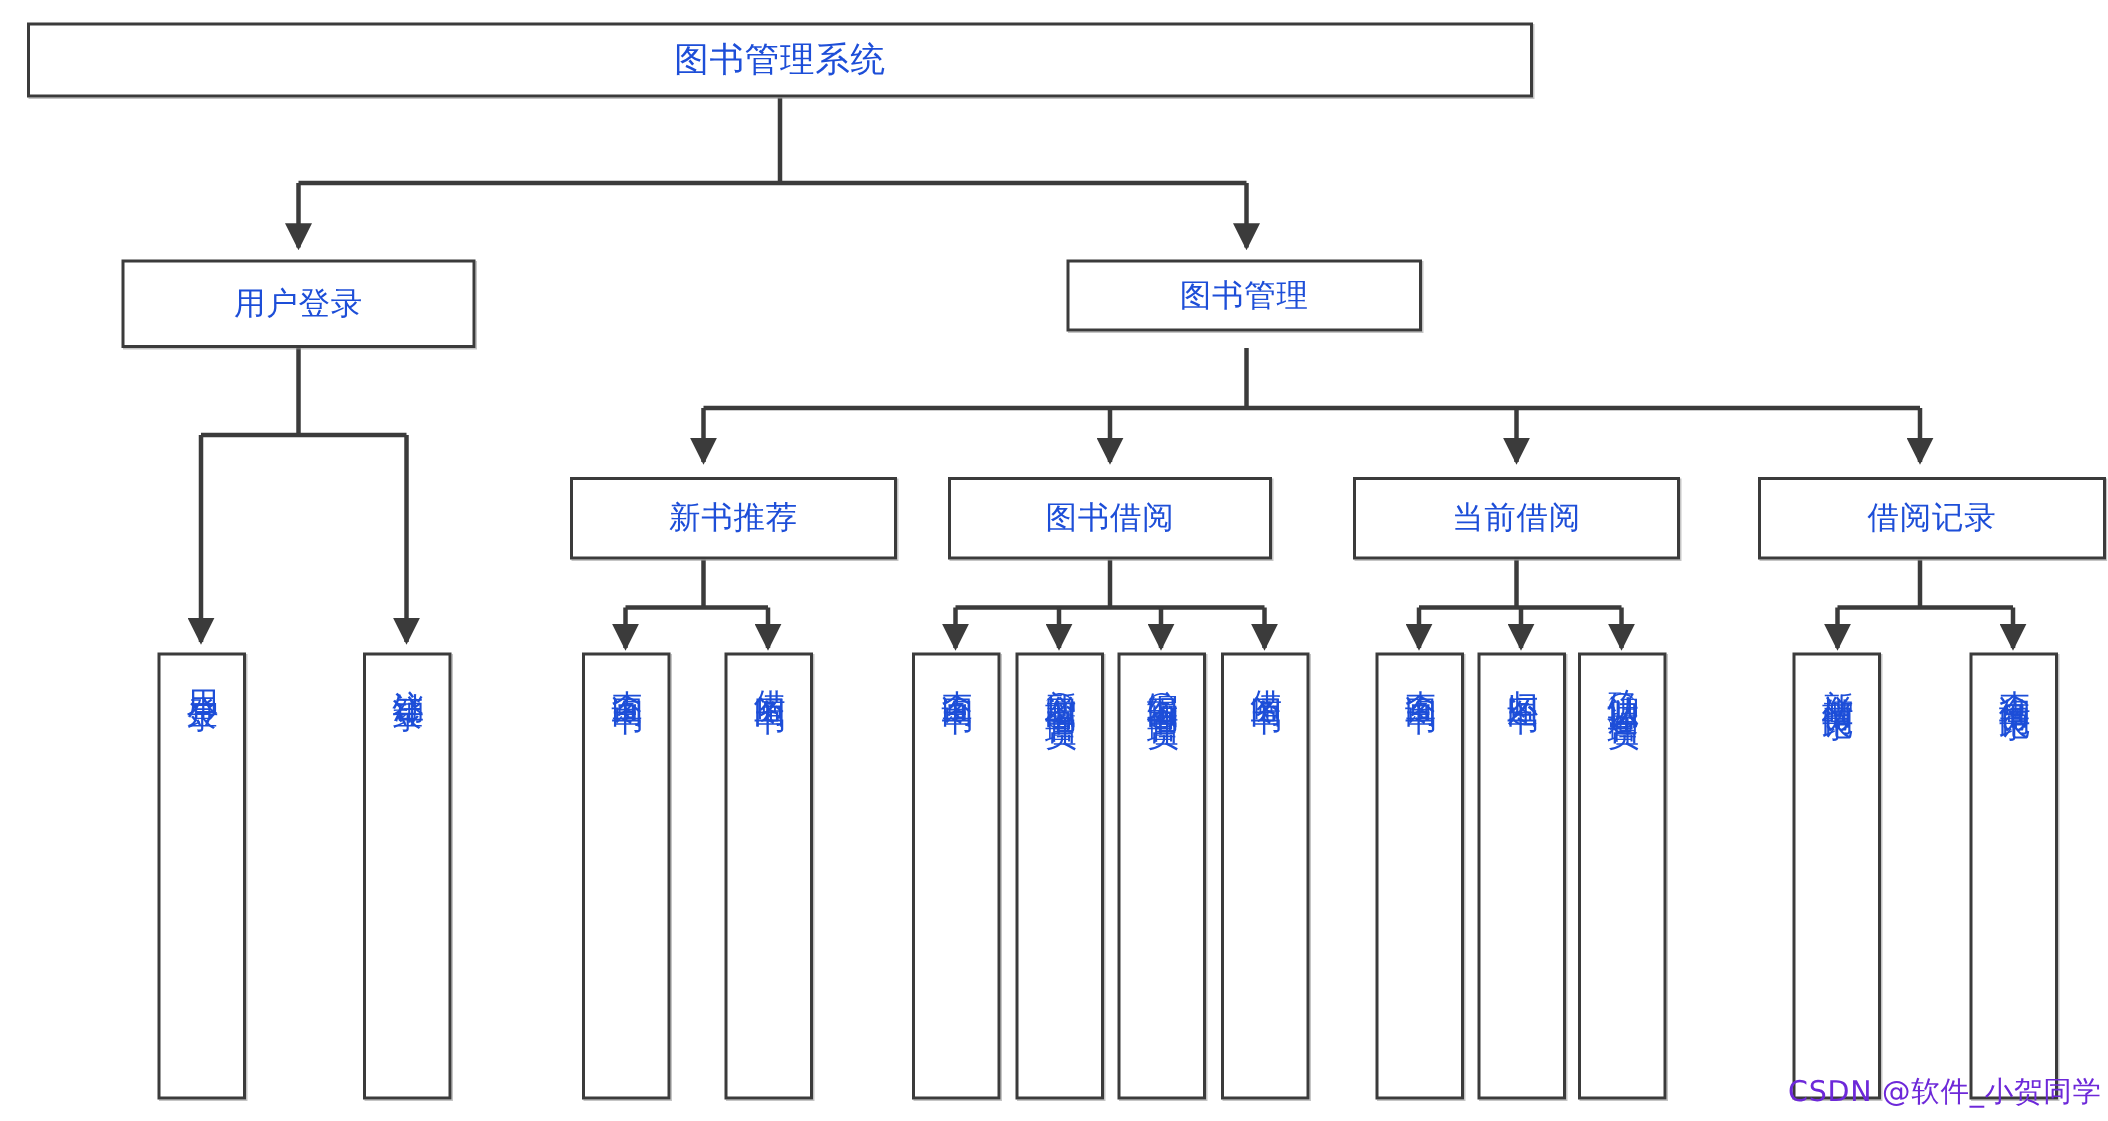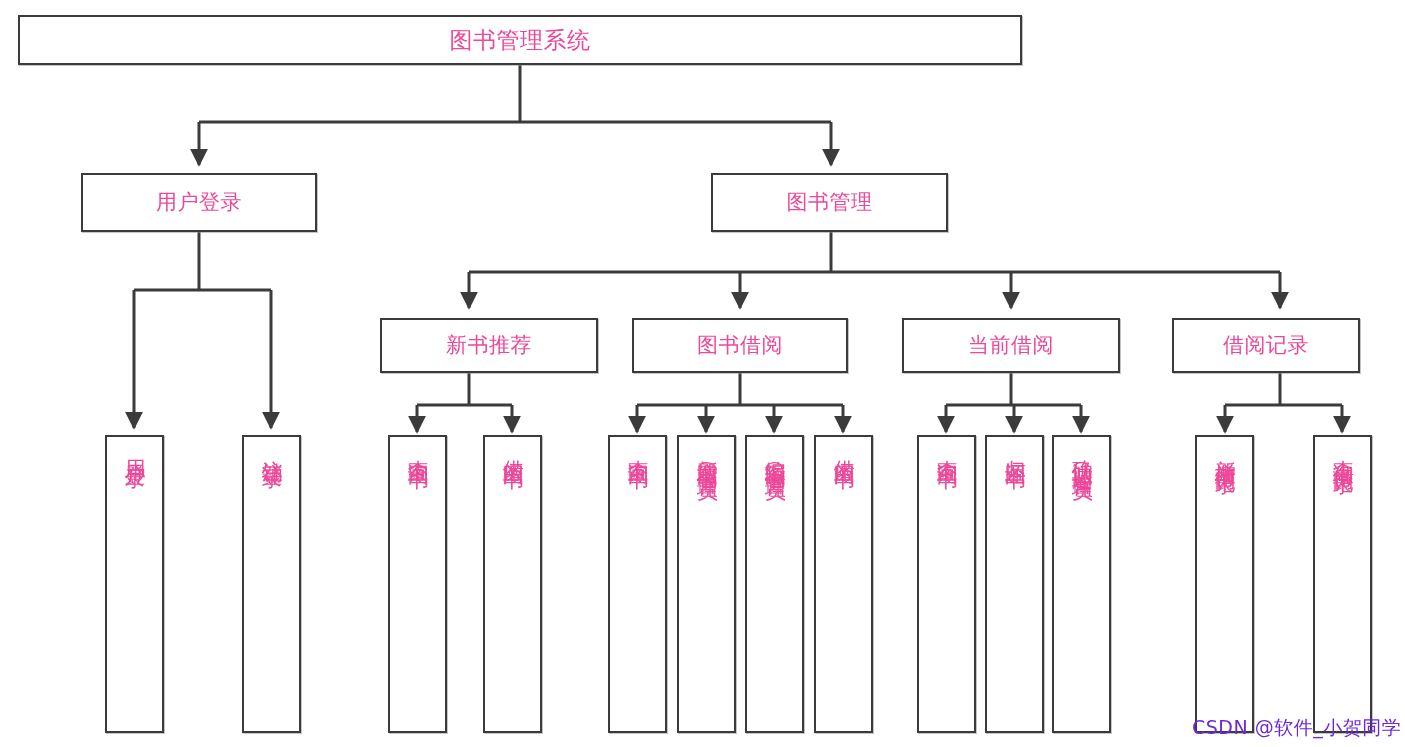--- a/index.html
+++ b/index.html
@@ -31,21 +31,21 @@
     box-sizing: border-box;
     border: 2px solid #3b3b3b;
     background: #ffffff;
     display: flex;
     align-items: center;
     justify-content: center;
     color: #3a3a3a;
     box-shadow: 1px 1px 0 rgba(150,150,150,0.55);
   }
   .node .label {
-    color: #ec4899;
+    color: #1d4ed8;
     letter-spacing: 0.5px;
     line-height: 1.15;
     text-align: center;
     white-space: pre;
   }
   .node-root .label {
     font-size: 23px;
   }
   .node-l2 .label {
     font-size: 21px;
@@ -132,37 +132,37 @@
   </svg>
 
   <div class="node node-root" style="left:18px; top:15px; width:1004px; height:50px;">
     <span class="label">图书管理系统</span>
   </div>
 
   <div class="node node-l2" style="left:81px; top:173px; width:236px; height:59px;">
     <span class="label">用户登录</span>
   </div>
 
-  <div class="node node-l2" style="left:711px; top:173px; width:237px; height:59px;">
+  <div class="node node-l2" style="left:711px; top:173px; width:237px; height:48px;">
     <span class="label">图书管理</span>
   </div>
 
   <div class="node node-l3" style="left:360px; top:318px; width:218px; height:55px;margin-left:20px;">
     <span class="label">新书推荐</span>
   </div>
 
   <div class="node node-l3" style="left:632px; top:318px; width:216px; height:55px;">
     <span class="label">图书借阅</span>
   </div>
 
   <div class="node node-l3" style="left:902px; top:318px; width:218px; height:55px;">
     <span class="label">当前借阅</span>
   </div>
 
-  <div class="node node-l3" style="left:1172px; top:318px; width:188px; height:55px;">
+  <div class="node node-l3" style="left:1172px; top:318px; width:232px; height:55px;">
     <span class="label">借阅记录</span>
   </div>
 
   <div class="node node-leaf" style="left:105px; top:435px; width:59px; height:298px;">
     <span class="label">用户登录</span>
   </div>
 
   <div class="node node-leaf" style="left:242px; top:435px; width:59px; height:298px;">
     <span class="label">注销登录</span>
   </div>

